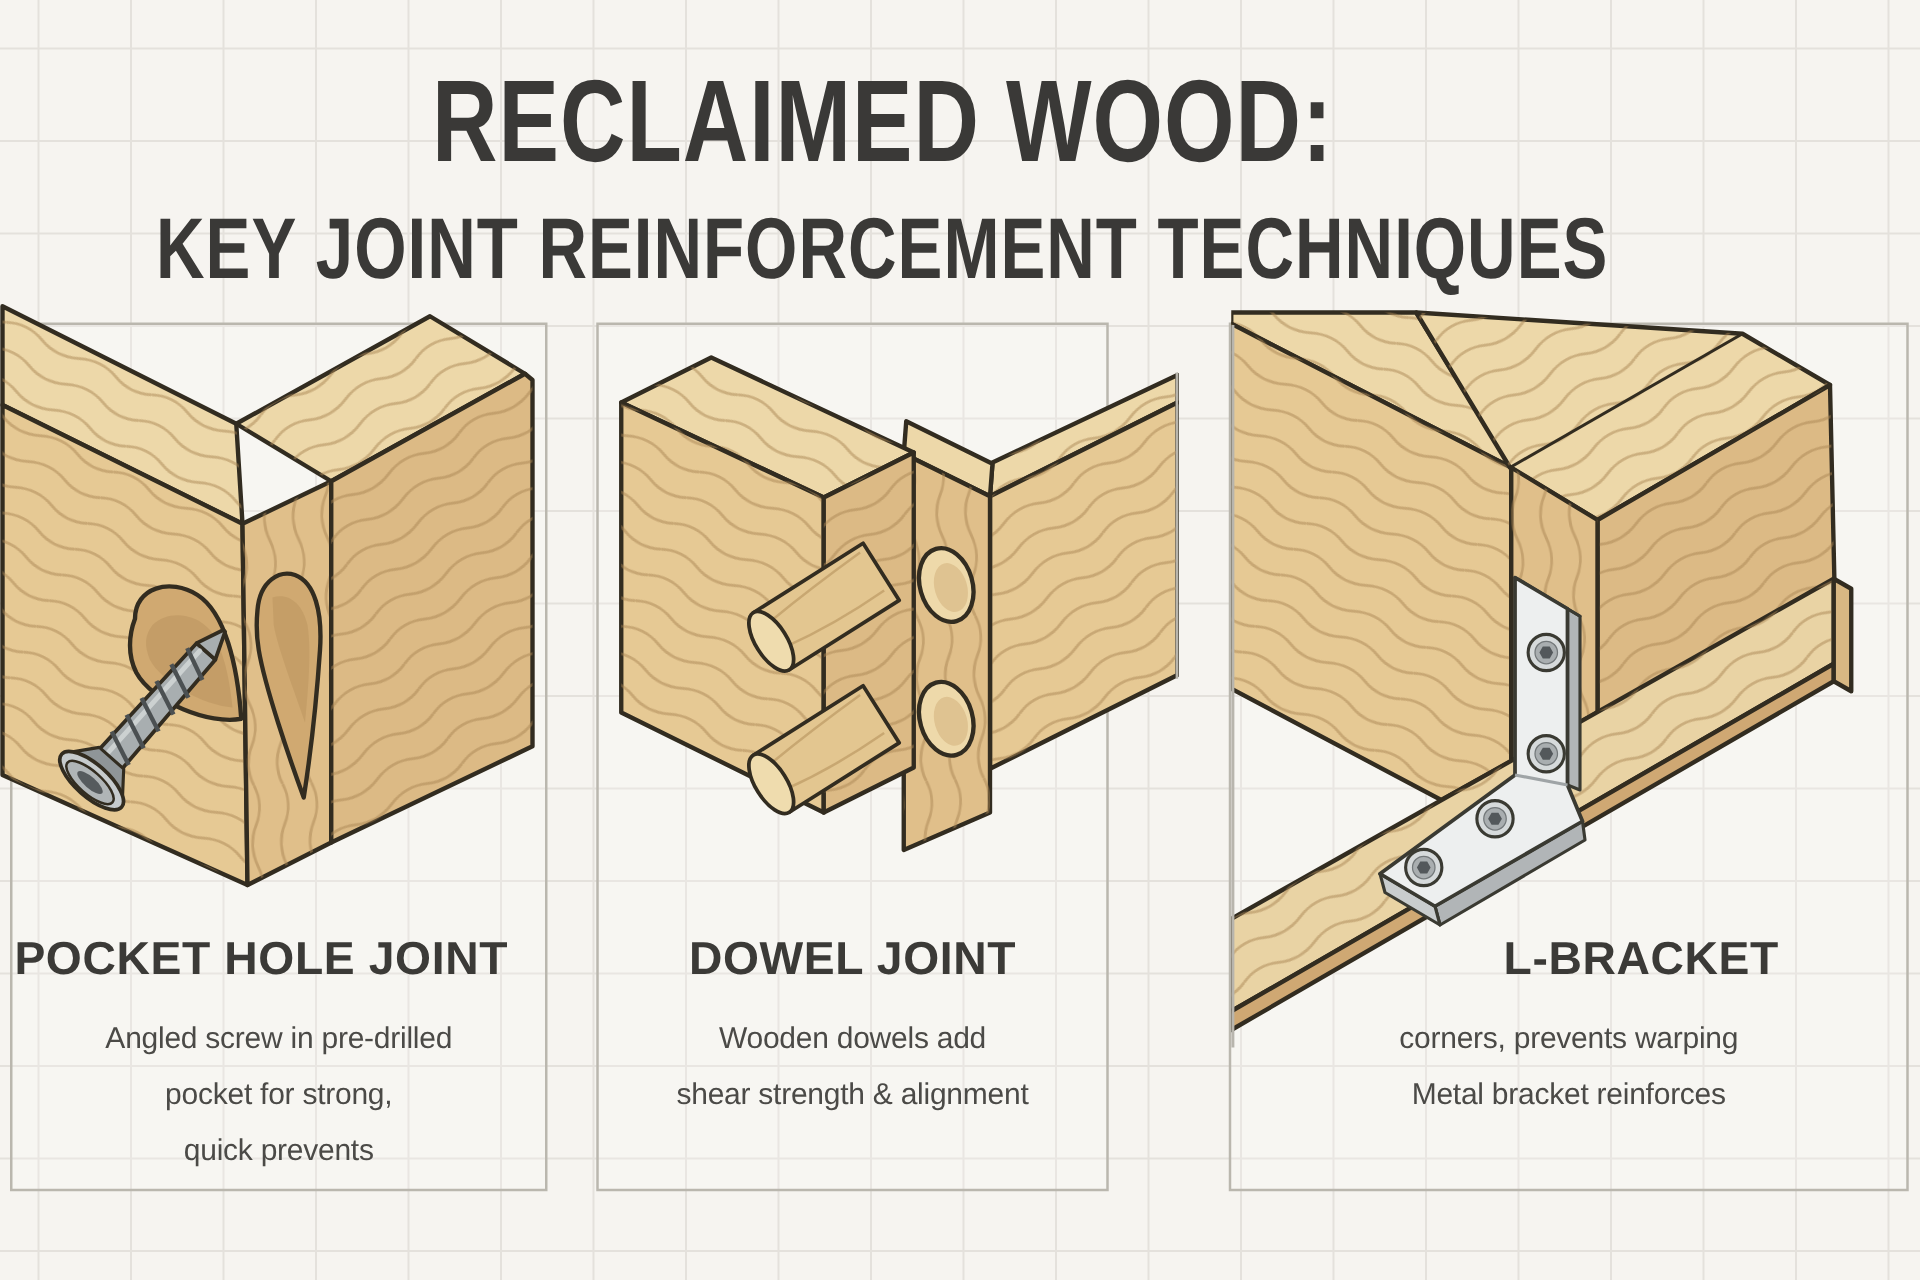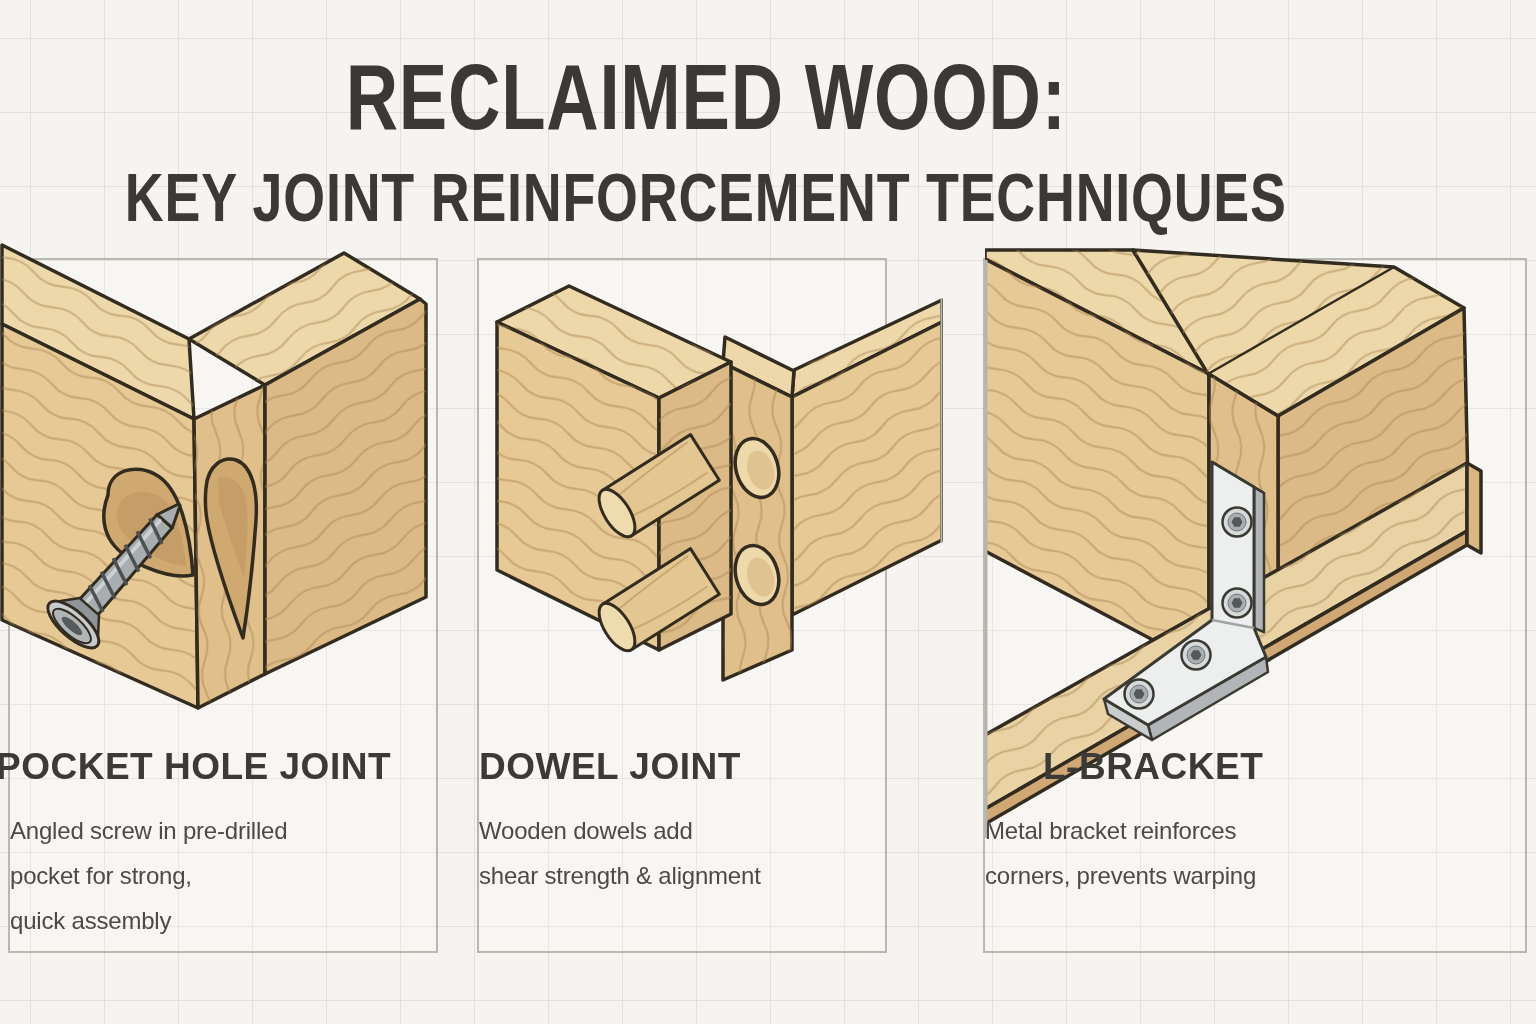--- a/index.html
+++ b/index.html
@@ -25,21 +25,21 @@
   .t2{line-height:62px;}
   .t2 span{display:inline-block;font-size:69px;font-weight:800;letter-spacing:1px;
            transform:scaleX(.78);white-space:nowrap;}
   .card{position:absolute;top:258px;height:695px;border:2px solid var(--border);
         background:rgba(255,255,255,0.18);}
   #card1{left:8px;width:430px;}
   #card2{left:477px;width:410px;}
   #card3{left:983px;width:544px;}
   .illus{position:absolute;top:-12px;left:0;z-index:1;pointer-events:none;}
   #card1 .illus{overflow:visible;}
-  .caption{position:absolute;top:486px;left:0;right:0;z-index:2;}
+  .caption{position:absolute;top:486px;left:0;right:0;text-align:center;z-index:2;}
   .caption h2{margin:0;font-size:37px;font-weight:800;letter-spacing:.5px;
               color:var(--ink-heading);white-space:nowrap;}
   #card1 .caption h2{transform:translateX(-14px);}
   #card3 .caption h2{transform:translateX(58px);}
   .desc{margin:20px 0 0;font-size:24px;line-height:45px;color:var(--ink-body);
         letter-spacing:-.2px;}
   .desc .line{display:block;white-space:nowrap;}
 </style>
 </head>
 <body>
@@ -103,21 +103,21 @@
         <ellipse cx="0" cy="0" rx="9" ry="24" fill="#b0b5b7" stroke-width="2"></ellipse>
         <ellipse cx="0" cy="0" rx="4.5" ry="13" fill="#565b5e" stroke="none"></ellipse>
       </g>
     </g>
   </svg>
   <div class="caption">
     <h2>POCKET HOLE JOINT</h2>
     <p class="desc">
       <span class="line">Angled screw in pre-drilled</span>
       <span class="line">pocket for strong,</span>
-      <span class="line">quick assembly</span>
+      <span class="line">quick prevents</span>
     </p>
   </div>
 </section>
 
 <section class="card" id="card2">
   <svg class="illus" width="464" height="530" viewBox="0 0 464 530">
     <g stroke="#322c20" stroke-width="3.5" stroke-linejoin="round">
       <g>
         <polygon points="313,149 463,74 463,52 315,122" fill="#edd8a9"></polygon>
         <polygon points="313,149 463,74 463,52 315,122" fill="url(#gM)" stroke="none"></polygon>
@@ -218,17 +218,17 @@
             <circle r="9" fill="#a9aeb0" stroke="#73787a" stroke-width="1"></circle>
           <path d="M-5.5,0 L-2.75,-4.8 L2.75,-4.8 L5.5,0 L2.75,4.8 L-2.75,4.8 Z" fill="#53585b" stroke="none"></path>
         </g>
       </g>
     </g>
     <line x1="1.25" y1="12" x2="1.25" y2="590" stroke="#b8b5ad" stroke-width="2.5"></line>
   </svg>
   <div class="caption">
     <h2>L-BRACKET</h2>
     <p class="desc">
+      <span class="line">corners, prevents warping</span>
       <span class="line">Metal bracket reinforces</span>
-      <span class="line">corners, prevents warping</span>
     </p>
   </div>
 </section>
 
 </body></html>

